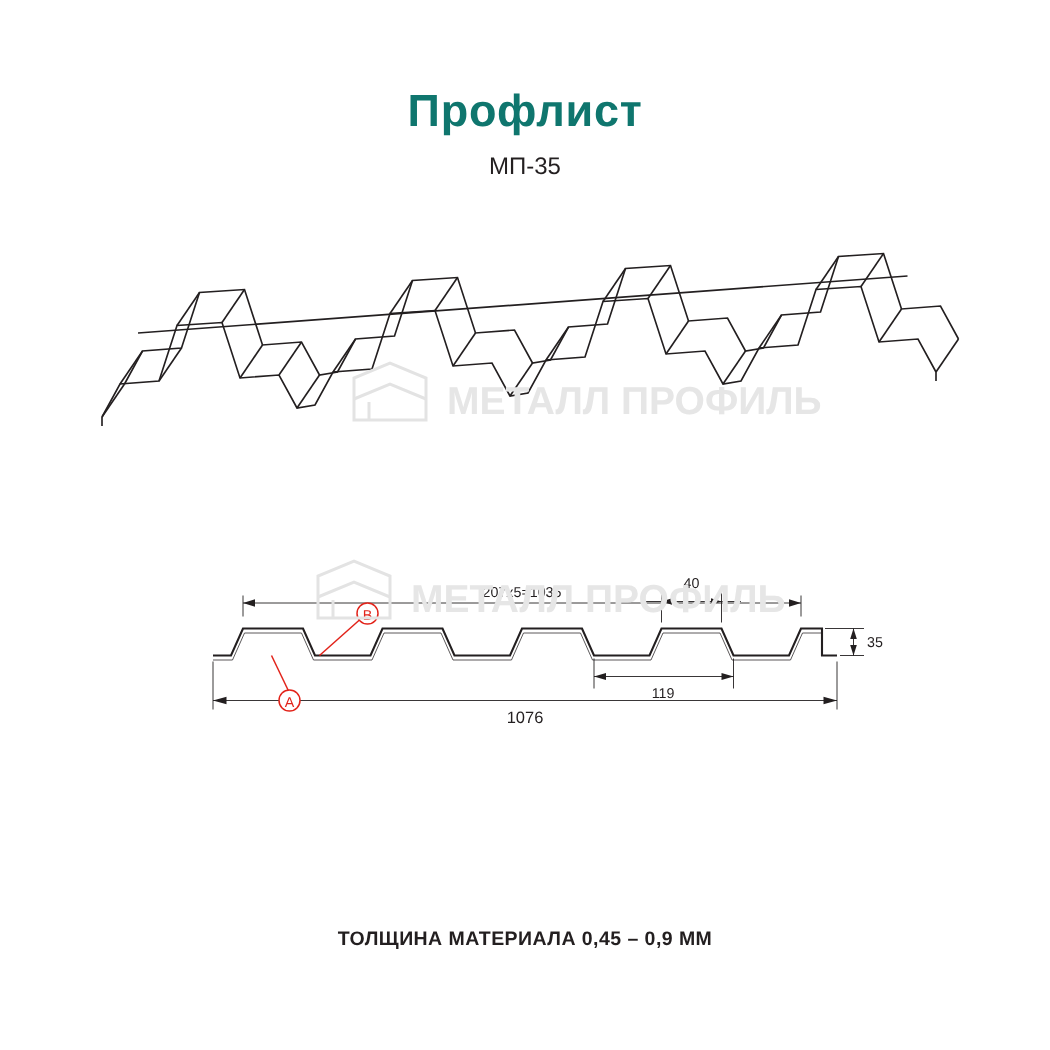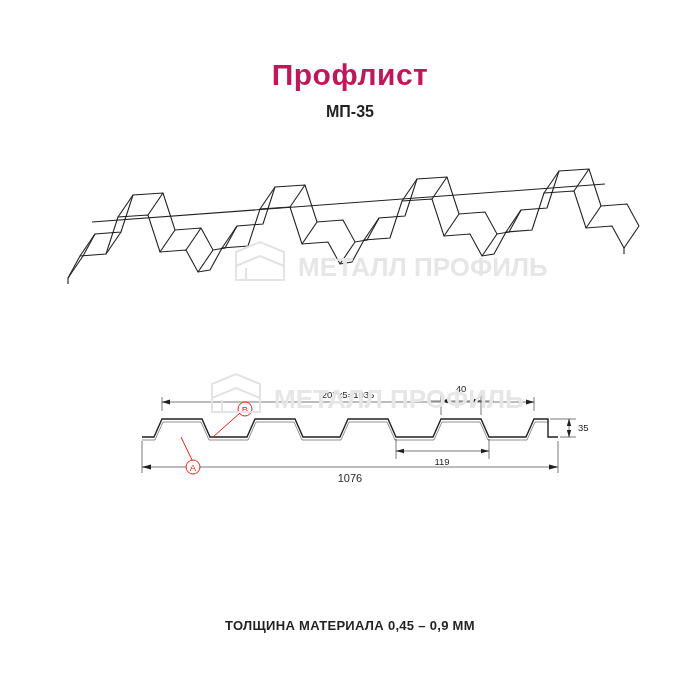--- a/index.html
+++ b/index.html
@@ -22,30 +22,30 @@
   }
   .title {
     position: absolute;
     top: 58px;
     left: 0;
     width: 700px;
     text-align: center;
     font-size: 30px;
     font-weight: bold;
     letter-spacing: 0.5px;
-    color: #be185d;
+    color: #0f766e;
   }
   .subtitle {
     position: absolute;
     top: 103px;
     left: 0;
     width: 700px;
     text-align: center;
     font-size: 16px;
-    font-weight: bold;
+    font-weight: normal;
     color: #231f20;
   }
   .footer {
     position: absolute;
     top: 618px;
     left: 0;
     width: 700px;
     text-align: center;
     font-size: 13px;
     font-weight: bold;

